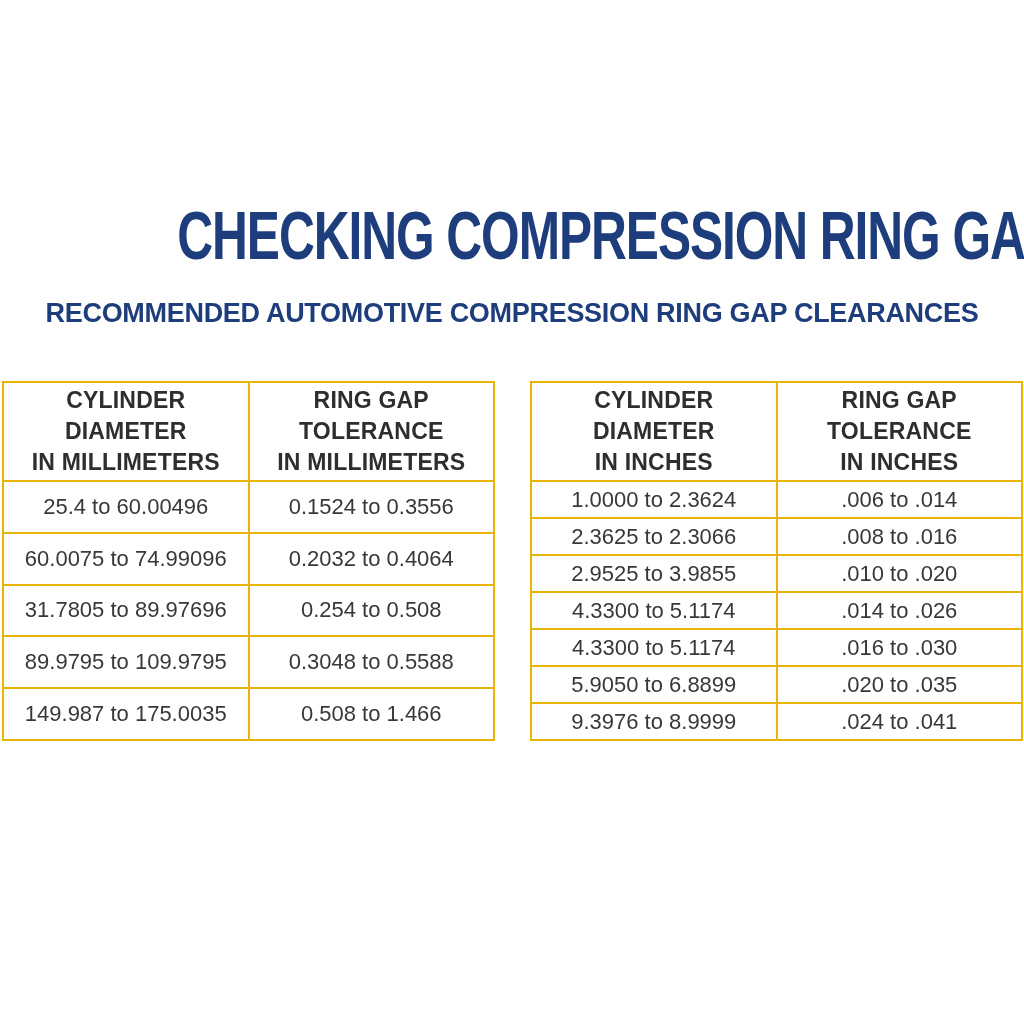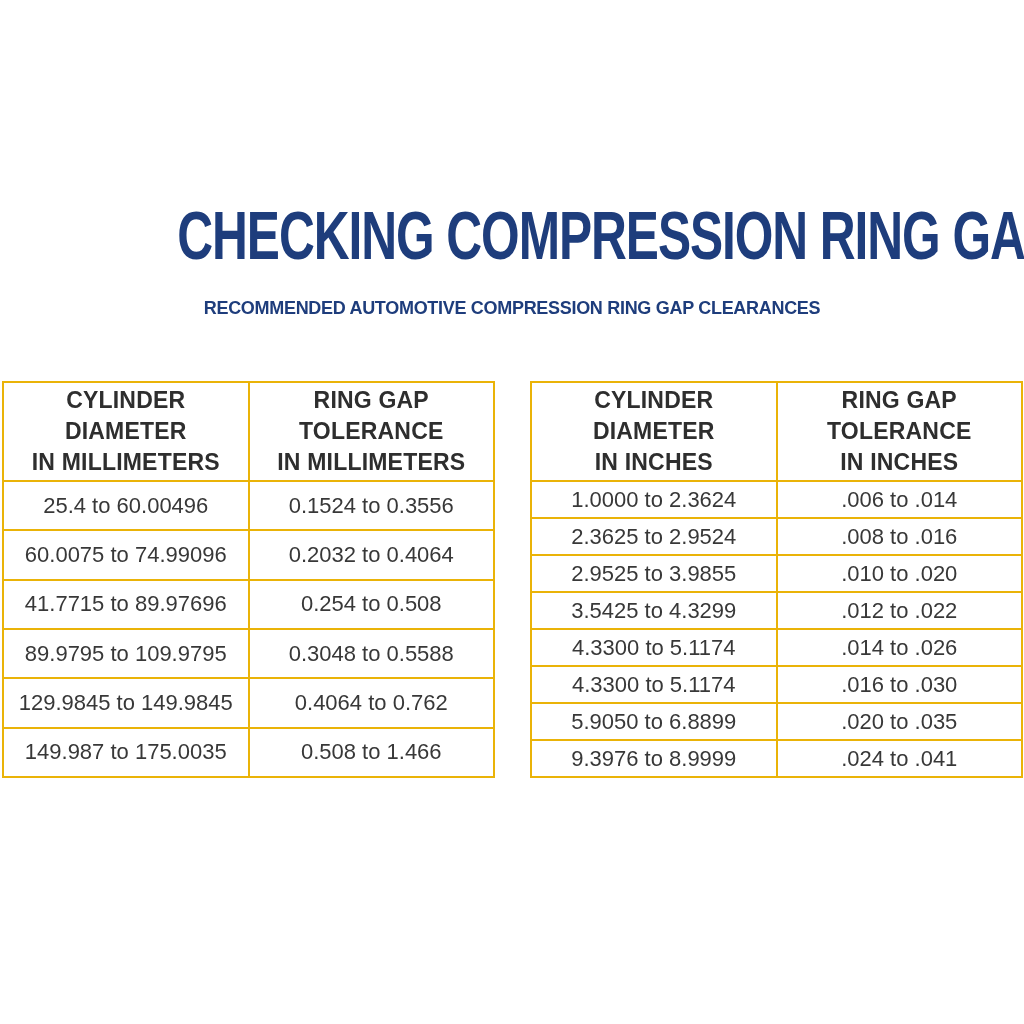--- a/index.html
+++ b/index.html
@@ -37,21 +37,21 @@
   .subtitle-wrap {
     position: absolute;
     top: 298px;
     left: 0;
     width: 1024px;
     text-align: center;
     white-space: nowrap;
   }
   .subtitle {
     display: inline-block;
-    font-size: 18px;
+    font-size: 27px;
     font-weight: bold;
     letter-spacing: -0.3px;
     color: #1e3d7c;
   }
   .tables {
     position: absolute;
     top: 381px;
     left: 2px;
     display: flex;
     gap: 35px;
@@ -117,30 +117,26 @@
         <tbody>
           <tr>
             <td>25.4 to 60.00496</td>
             <td>0.1524 to 0.3556</td>
           </tr>
           <tr>
             <td>60.0075 to 74.99096</td>
             <td>0.2032 to 0.4064</td>
           </tr>
           <tr>
-            <td>41.7715 to 89.97696</td>
+            <td>31.7805 to 89.97696</td>
             <td>0.254 to 0.508</td>
           </tr>
           <tr>
             <td>89.9795 to 109.9795</td>
             <td>0.3048 to 0.5588</td>
-          </tr>
-          <tr>
-            <td>129.9845 to 149.9845</td>
-            <td>0.4064 to 0.762</td>
           </tr>
           <tr>
             <td>149.987 to 175.0035</td>
             <td>0.508 to 1.466</td>
           </tr>
         </tbody>
       </table>
     <table class="gap-table">
         <thead>
           <tr>
@@ -155,30 +151,26 @@
               <div>IN INCHES</div>
             </th>
           </tr>
         </thead>
         <tbody>
           <tr>
             <td>1.0000 to 2.3624</td>
             <td>.006 to .014</td>
           </tr>
           <tr>
-            <td>2.3625 to 2.9524</td>
+            <td>2.3625 to 2.3066</td>
             <td>.008 to .016</td>
           </tr>
           <tr>
             <td>2.9525 to 3.9855</td>
             <td>.010 to .020</td>
-          </tr>
-          <tr>
-            <td>3.5425 to 4.3299</td>
-            <td>.012 to .022</td>
           </tr>
           <tr>
             <td>4.3300 to 5.1174</td>
             <td>.014 to .026</td>
           </tr>
           <tr>
             <td>4.3300 to 5.1174</td>
             <td>.016 to .030</td>
           </tr>
           <tr>

